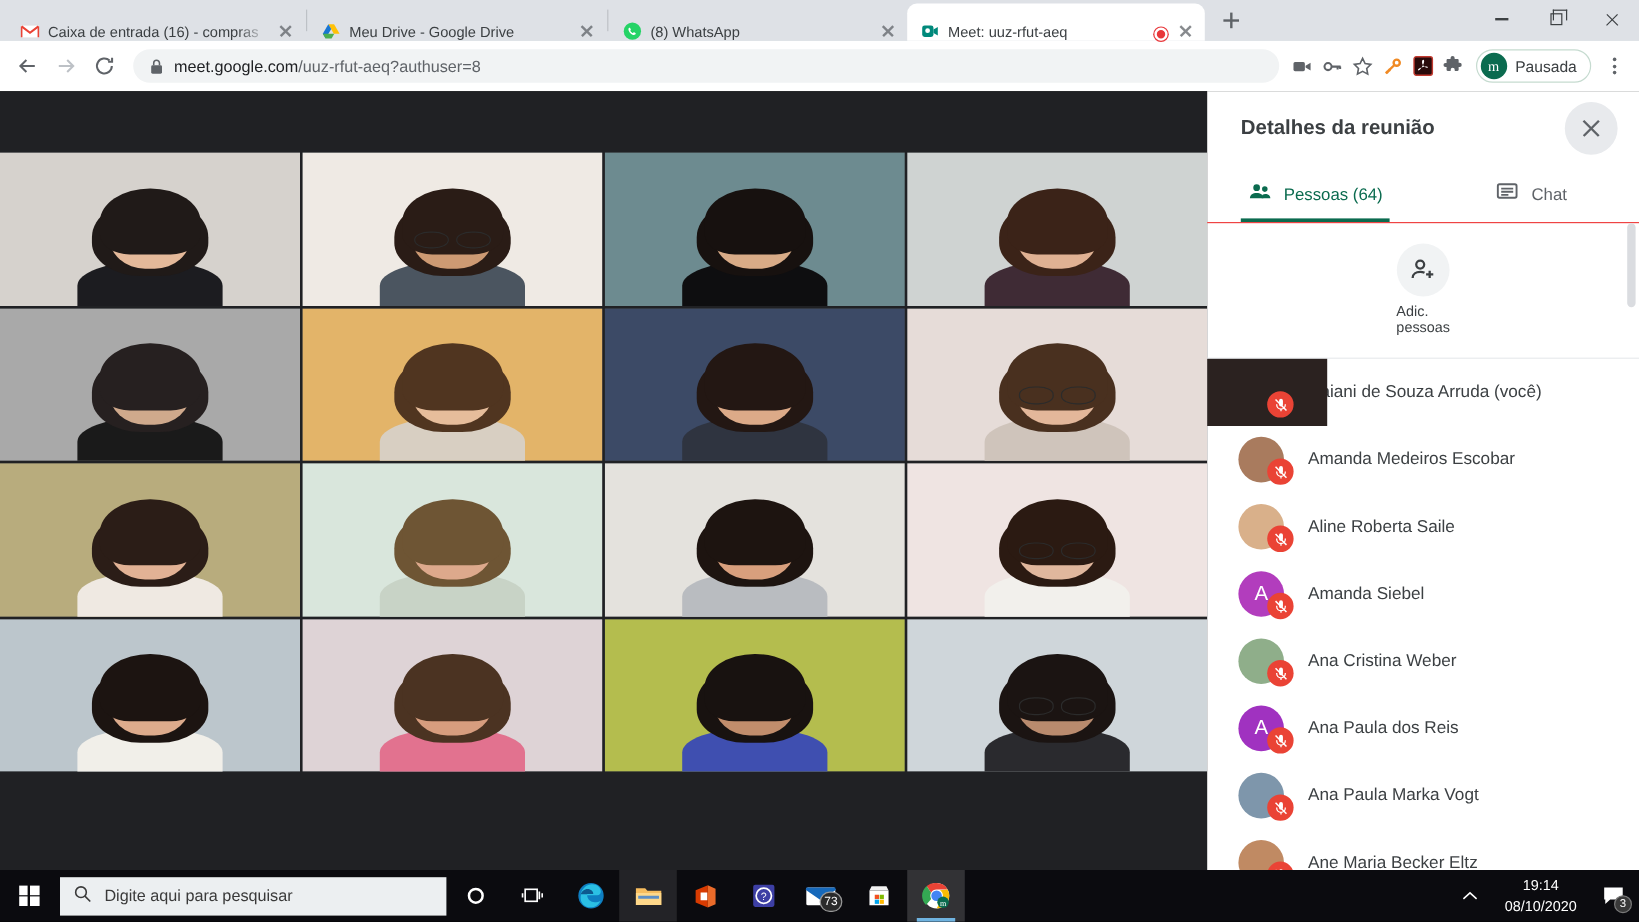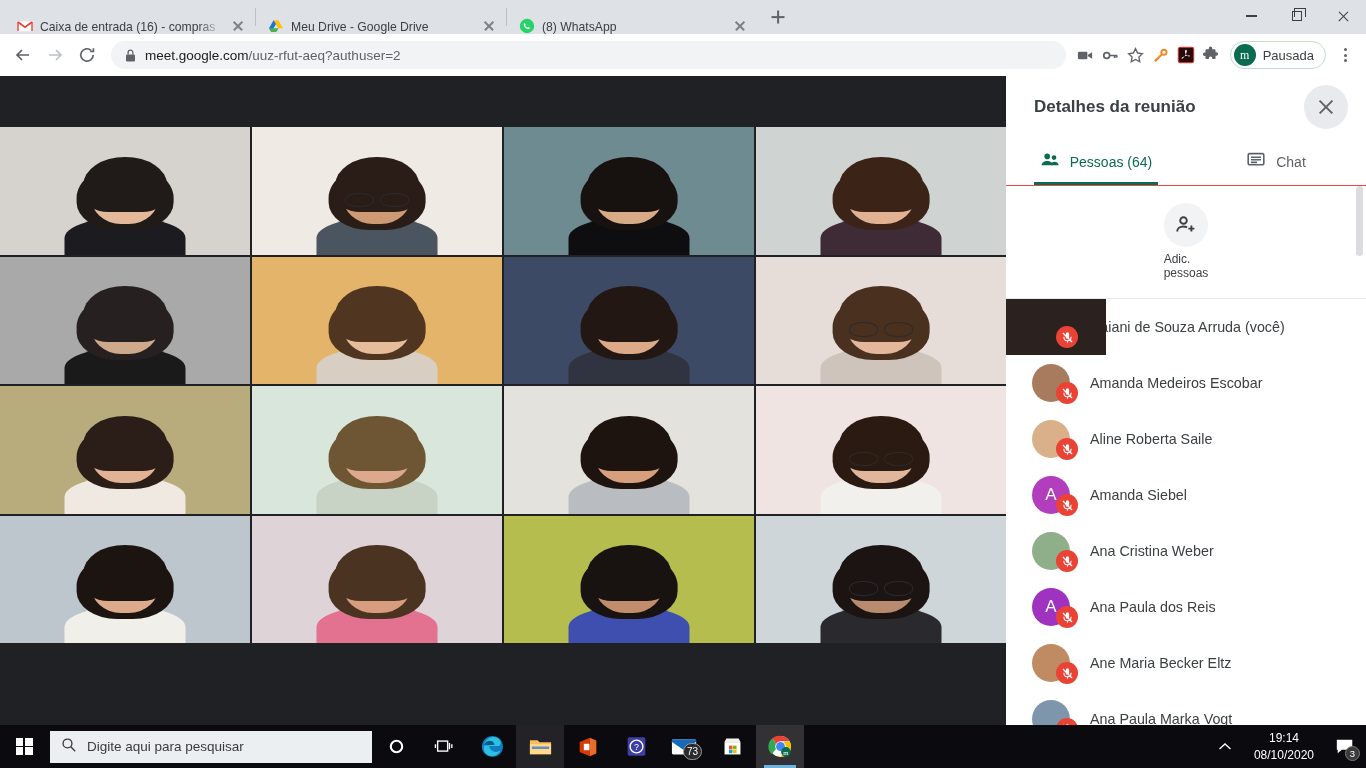--- a/index.html
+++ b/index.html
@@ -237,20 +237,32 @@
       <span class="tab-favicon">
         <svg width="16" height="16" viewBox="0 0 16 16">
             <circle cx="8" cy="8" r="7.2" fill="#25d366"></circle>
             <path d="M5.4 5.1c.3-.1.6 0 .8.4l.5 1c.1.2 0 .4-.1.5l-.3.4c-.1.2-.1.3 0 .5.4.7 1 1.2 1.7 1.5.2.1.4.1.5 0l.4-.4c.2-.2.4-.2.6-.1l1 .5c.3.2.4.5.3.8-.2.6-.8 1-1.5 1C7.4 11.2 5 8.8 4.7 6.6c-.1-.7.2-1.3.7-1.5z" fill="#fff"></path>
           </svg>
       </span>
       <span class="tab-title">(8) WhatsApp</span>
       <span class="tab-close"></span>
     </div>
 
+    <div class="tab active">
+      <span class="tab-favicon">
+        <svg width="16" height="16" viewBox="0 0 16 16">
+            <rect x="1.5" y="3.2" width="9.4" height="9.6" rx="2" fill="#00897b"></rect>
+            <path d="M10.9 6.6l3.6-2.2v7.2l-3.6-2.2z" fill="#00897b"></path>
+            <circle cx="6" cy="7.6" r="2" fill="#fff"></circle>
+          </svg>
+      </span>
+      <span class="tab-title">Meet: uuz-rfut-aeq</span>
+      <span class="tab-rec"></span>
+      <span class="tab-close"></span>
+    </div>
 
     <div class="newtab"></div>
 
     <div class="wincontrols">
       <div class="wc wc-min">
           <i></i>
         </div>
       <div class="wc wc-max">
           <i></i>
         </div>
@@ -278,21 +290,21 @@
         </svg>
     </div>
 
     <div class="omnibox">
       <span class="lock">
         <svg width="11" height="13" viewBox="0 0 11 13">
             <rect x="1" y="5.4" width="9" height="7" rx="1.2" fill="#5f6368"></rect>
             <path d="M3.1 5.4V3.6a2.4 2.4 0 0 1 4.8 0v1.8" fill="none" stroke="#5f6368" stroke-width="1.3"></path>
           </svg>
       </span>
-      <span><span class="url-host">meet.google.com</span><span class="url-path">/uuz-rfut-aeq?authuser=2</span></span>
+      <span><span class="url-host">meet.google.com</span><span class="url-path">/uuz-rfut-aeq?authuser=8</span></span>
     </div>
 
     <div class="right-icons">
       <div class="ext">
         <svg width="19" height="19" viewBox="0 0 20 20" fill="#5f6368">
             <rect x="2" y="6" width="10" height="8" rx="1.4"></rect>
             <path d="M12.6 9.2 17 6.6v6.8l-4.4-2.6z"></path>
           </svg>
       </div>
       <div class="ext">
@@ -611,45 +623,45 @@
                   <path d="M3.6 7.2v.6a4.4 4.4 0 0 0 8.8 0v-.6" fill="none" stroke="#fff" stroke-width="1.3"></path>
                   <path d="M8 12.2v2.2" stroke="#fff" stroke-width="1.3"></path>
                   <path d="M2.4 2.4 13.6 13.6" stroke="#fff" stroke-width="1.5"></path>
                 </svg>
               </span>
             </div>
             <span class="pname">Ana Paula dos Reis</span>
           </div>
           <div class="prow">
             <div class="pav-wrap">
+              <div class="pav" style="background:#7e96ab"></div>
+              <span class="mic-badge">
+                <svg width="13" height="13" viewBox="0 0 16 16" fill="#fff">
+                  <path d="M8 1.6a2 2 0 0 1 2 2v4a2 2 0 0 1-4 0v-4a2 2 0 0 1 2-2z"></path>
+                  <path d="M3.6 7.2v.6a4.4 4.4 0 0 0 8.8 0v-.6" fill="none" stroke="#fff" stroke-width="1.3"></path>
+                  <path d="M8 12.2v2.2" stroke="#fff" stroke-width="1.3"></path>
+                  <path d="M2.4 2.4 13.6 13.6" stroke="#fff" stroke-width="1.5"></path>
+                </svg>
+              </span>
+            </div>
+            <span class="pname">Ana Paula Marka Vogt</span>
+          </div>
+          <div class="prow">
+            <div class="pav-wrap">
               <div class="pav" style="background:#c08a63"></div>
               <span class="mic-badge">
                 <svg width="13" height="13" viewBox="0 0 16 16" fill="#fff">
                   <path d="M8 1.6a2 2 0 0 1 2 2v4a2 2 0 0 1-4 0v-4a2 2 0 0 1 2-2z"></path>
                   <path d="M3.6 7.2v.6a4.4 4.4 0 0 0 8.8 0v-.6" fill="none" stroke="#fff" stroke-width="1.3"></path>
                   <path d="M8 12.2v2.2" stroke="#fff" stroke-width="1.3"></path>
                   <path d="M2.4 2.4 13.6 13.6" stroke="#fff" stroke-width="1.5"></path>
                 </svg>
               </span>
             </div>
             <span class="pname">Ane Maria Becker Eltz</span>
-          </div>
-          <div class="prow">
-            <div class="pav-wrap">
-              <div class="pav" style="background:#7e96ab"></div>
-              <span class="mic-badge">
-                <svg width="13" height="13" viewBox="0 0 16 16" fill="#fff">
-                  <path d="M8 1.6a2 2 0 0 1 2 2v4a2 2 0 0 1-4 0v-4a2 2 0 0 1 2-2z"></path>
-                  <path d="M3.6 7.2v.6a4.4 4.4 0 0 0 8.8 0v-.6" fill="none" stroke="#fff" stroke-width="1.3"></path>
-                  <path d="M8 12.2v2.2" stroke="#fff" stroke-width="1.3"></path>
-                  <path d="M2.4 2.4 13.6 13.6" stroke="#fff" stroke-width="1.5"></path>
-                </svg>
-              </span>
-            </div>
-            <span class="pname">Ana Paula Marka Vogt</span>
           </div>
         </div>
 
       <div class="panel-scroll"></div>
     </div>
 
   </div>
 </div>
 
 <div class="taskbar">

